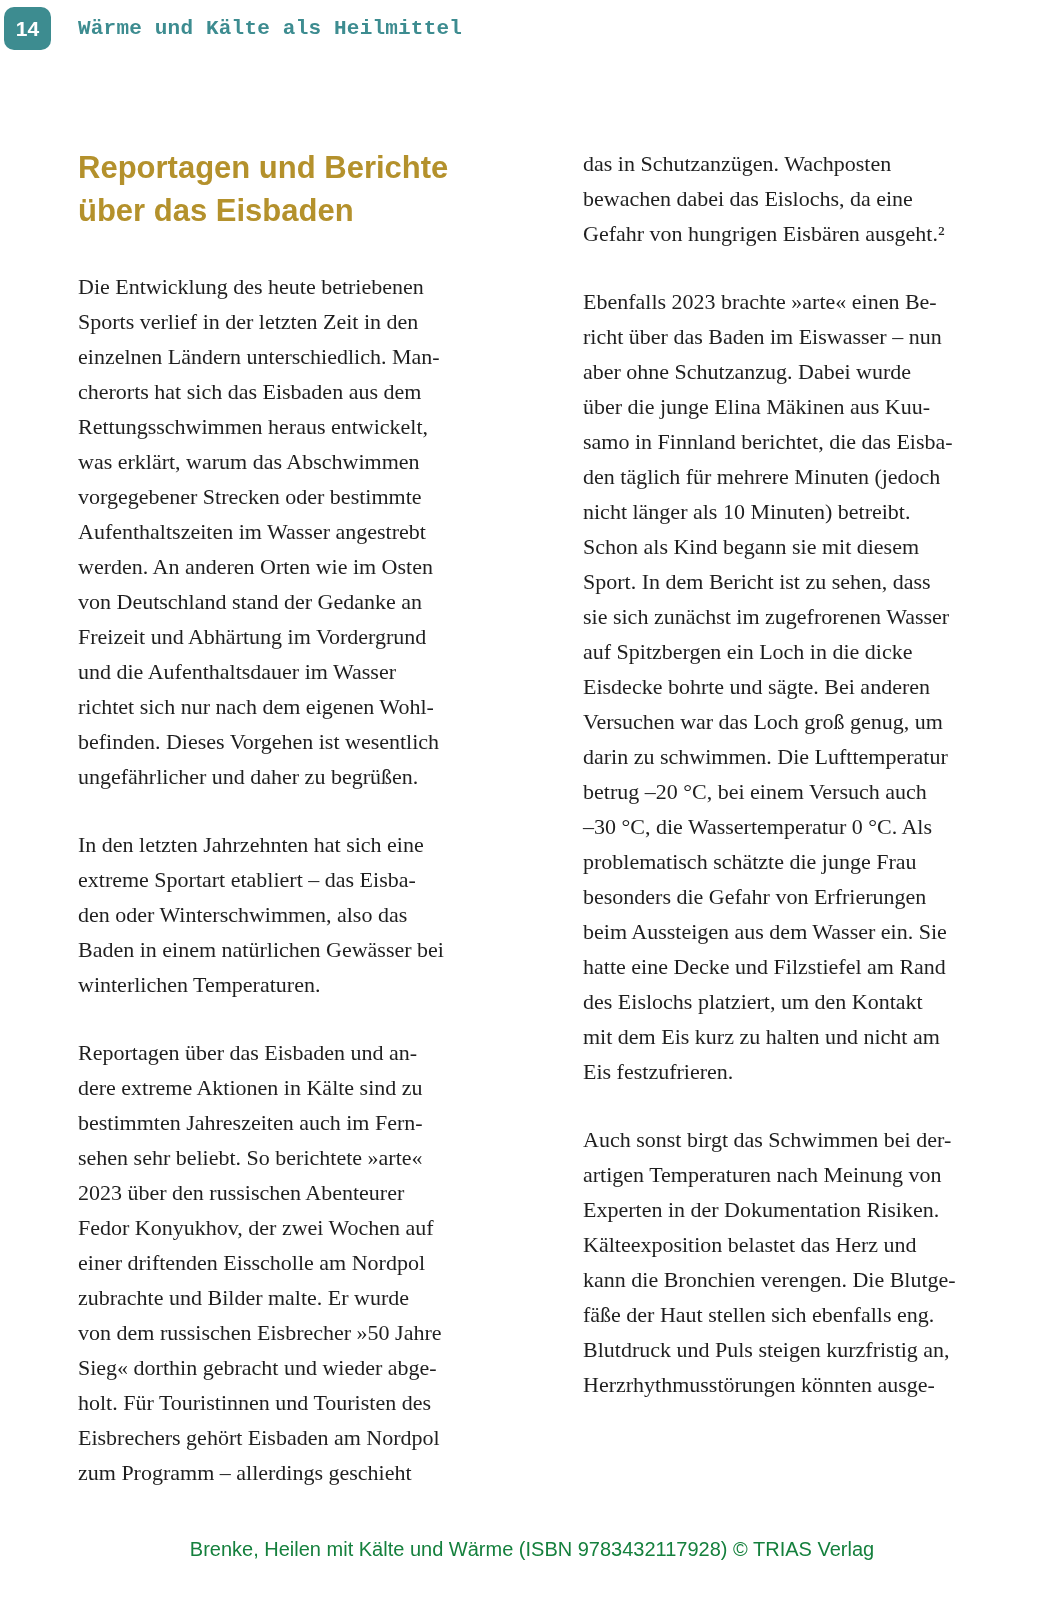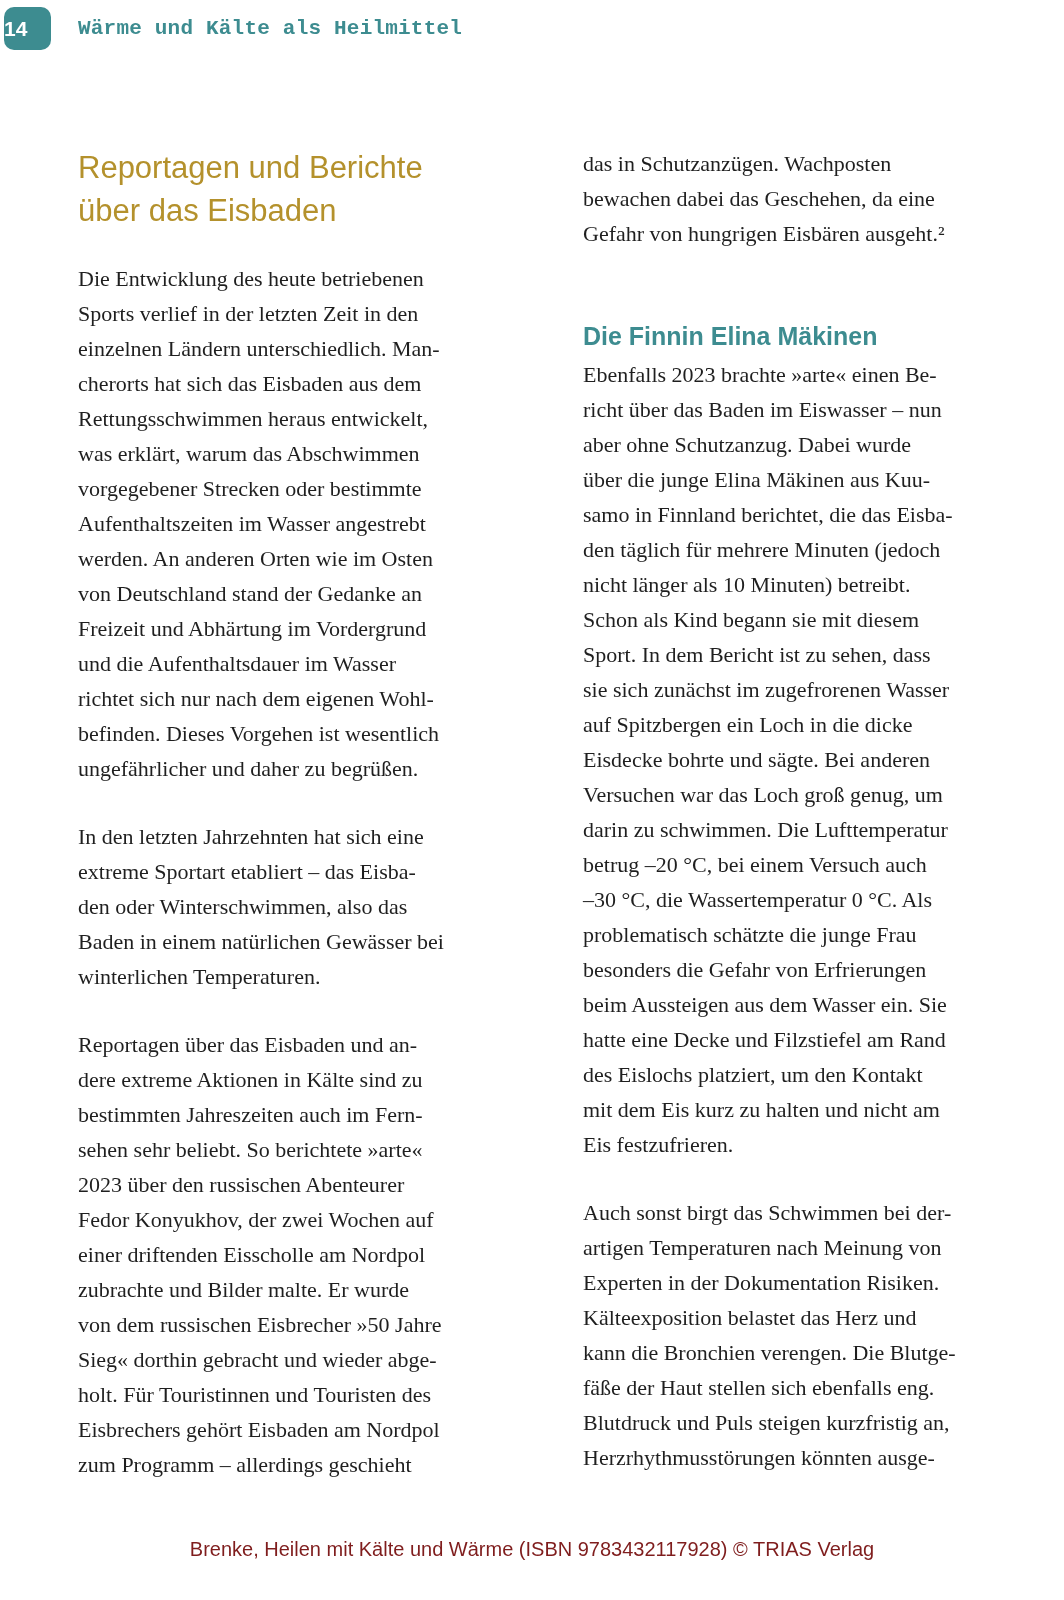--- a/index.html
+++ b/index.html
@@ -10,56 +10,56 @@
   *{box-sizing:border-box;}
   html,body{margin:0;padding:0;}
   body{
     width:1064px;height:1600px;position:relative;background:#ffffff;
     font-family:"Liberation Serif", serif;color:var(--text);
     overflow:hidden;
   }
   .page-badge{
     position:absolute;left:4px;top:7px;width:47px;height:43px;
     background:var(--teal);border-radius:10px;
-    display:flex;align-items:center;justify-content:flex-start;
+    display:flex;align-items:center;justify-content:center;
     color:#ffffff;font-family:"Liberation Sans", sans-serif;
     font-weight:bold;font-size:21px;
   }
   .running-head{
     position:absolute;left:78px;top:17px;
     color:var(--teal);font-family:Liberation Mono, monospace;
     font-size:21px;font-weight:600;letter-spacing:0.2px;
   }
   .col{position:absolute;top:146px;}
   .col-left{left:78px;width:470px;}
   .col-right{left:583px;width:470px;}
   h1.article-heading{
-    margin:0 0 28px 0;
+    margin:0 0 36px 0;
     font-family:"Liberation Sans", sans-serif;
-    font-weight:normal;color:var(--gold);
+    font-weight:bold;color:var(--gold);
     font-size:31px;line-height:1.4;
     white-space:pre-line;
   }
   h2.sub-heading{
     margin:70px 0 6px 0;
     font-family:"Liberation Sans", sans-serif;
     font-weight:600;color:var(--teal);
     font-size:25px;line-height:30px;
   }
   p.body{
     margin:0 0 33px 0;
     font-size:22px;line-height:35px;
     white-space:pre-line;
   }
   p.body:last-child{margin-bottom:16px;}
   .page-footer{
     position:absolute;left:0;top:1538px;width:1064px;
     text-align:center;
     font-family:"Liberation Sans", sans-serif;
-    font-size:20px;color:#7f1d1d;
+    font-size:20px;color:#15803d;
   }
 </style>
 </head>
 <body>
 
 <header>
   <div class="page-badge">
     <span>14</span>
   </div>
   <div class="running-head">Wärme und Kälte als Heilmittel</div>
@@ -99,23 +99,22 @@
 zubrachte und Bilder malte. Er wurde
 von dem russischen Eisbrecher »50 Jahre
 Sieg« dorthin gebracht und wieder abge-
 holt. Für Touristinnen und Touristen des
 Eisbrechers gehört Eisbaden am Nordpol
 zum Programm – allerdings geschieht</p>
   </section>
 
   <section class="col col-right">
     <p class="body">das in Schutzanzügen. Wachposten
-bewachen dabei das Geschehen, da eine
+bewachen dabei das Eislochs, da eine
 Gefahr von hungrigen Eisbären ausgeht.²</p>
-    <h2 class="sub-heading">Die Finnin Elina Mäkinen</h2>
     <p class="body">Ebenfalls 2023 brachte »arte« einen Be-
 richt über das Baden im Eiswasser – nun
 aber ohne Schutzanzug. Dabei wurde
 über die junge Elina Mäkinen aus Kuu-
 samo in Finnland berichtet, die das Eisba-
 den täglich für mehrere Minuten (jedoch
 nicht länger als 10 Minuten) betreibt.
 Schon als Kind begann sie mit diesem
 Sport. In dem Bericht ist zu sehen, dass
 sie sich zunächst im zugefrorenen Wasser

